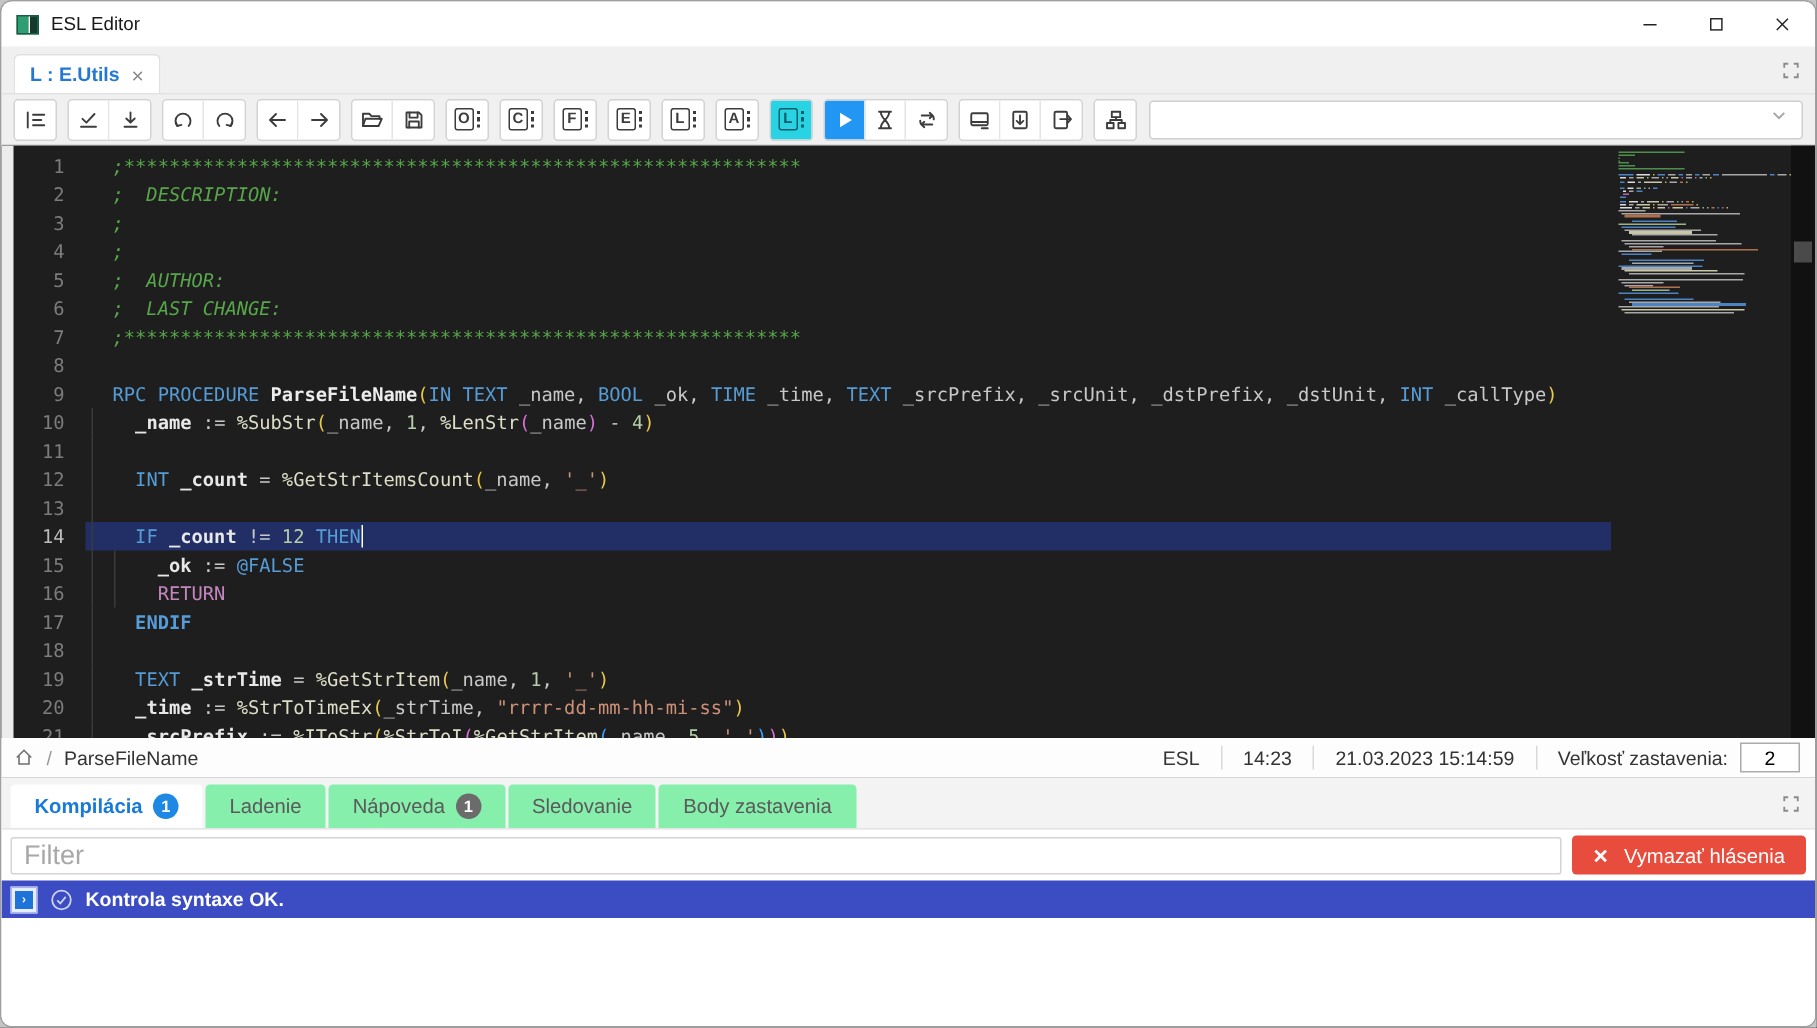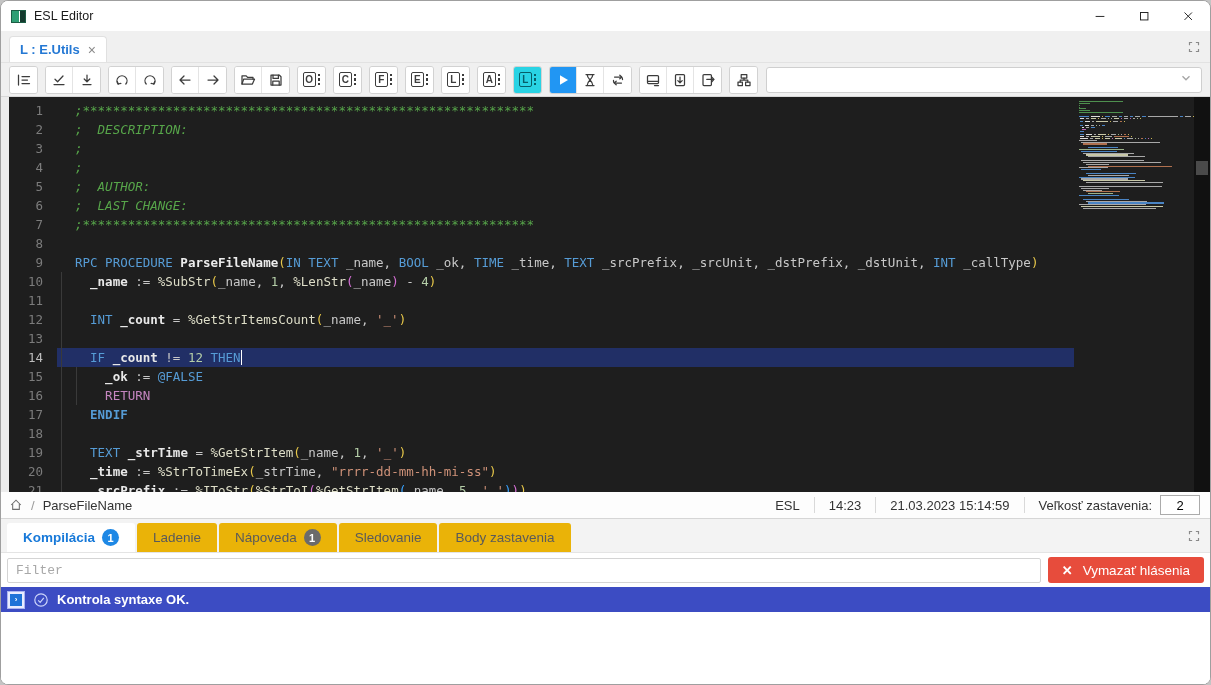--- a/index.html
+++ b/index.html
@@ -73,27 +73,27 @@
   .sb-left { display:flex; align-items:center; gap:8px; }
   .sb-sep-slash { color:#9a9a9a; }
   .sb-right { margin-left:auto; display:flex; align-items:center; height:100%; }
   .sb-item { padding:0 14px; display:flex; align-items:center; height:16px; border-left:1px solid #d9d9d9; white-space:nowrap; }
   .sb-item:first-child { border-left:none; }
   .indent-input { width:40px; height:20px; border:1px solid #ababab; font-size:13px; text-align:center; margin-left:8px; font-family:"Liberation Sans", sans-serif; }
 
   
   .panel { flex:1; display:flex; flex-direction:column; background:#ffffff; }
   .panel-tabs { height:34px; background:#f3f3f3; display:flex; align-items:flex-end; padding-left:6px; gap:2px; position:relative; border-bottom:1px solid #e4e4e4; flex-shrink:0; }
-  .ptab { height:29px; display:flex; align-items:center; gap:7px; padding:0 16px; font-size:13.5px; color:#5a5a5a; background:#eab308; cursor:pointer; border-radius:3px 3px 0 0; }
+  .ptab { height:29px; display:flex; align-items:center; gap:7px; padding:0 16px; font-size:13.5px; color:#5a5a5a; background:#86efac; cursor:pointer; border-radius:3px 3px 0 0; }
   .ptab.active { background:#ffffff; color:#1779d9; font-weight:bold; }
   .badge { width:17px; height:17px; border-radius:50%; color:#fff; font-size:11px; font-weight:bold; display:flex; align-items:center; justify-content:center; }
   .badge.blue { background:#1e88e5; }
   .badge.gray { background:#6b6b6b; }
   .filter-row { height:34px; display:flex; align-items:center; padding:0 6px; gap:7px; background:#fff; flex-shrink:0; }
-  .filter-input { flex:1; height:25px; border:1px solid #d4d4d4; border-radius:2px; padding:6px 8px; font-size:13px; color:#444; font-family:Liberation Mono, monospace; }
+  .filter-input { flex:1; height:25px; border:1px solid #d4d4d4; border-radius:2px; padding:6px 8px; font-size:18px; color:#444; font-family:Liberation Sans, sans-serif; }
   .filter-input::placeholder { color:#a8a8a8; }
   .toggle { height:25px; background:#2196f3; border-radius:13px; display:flex; align-items:center; padding:0 4px 0 12px; gap:8px; cursor:pointer; flex-shrink:0; }
   .toggle-label { color:#fff; font-size:13px; }
   .toggle-knob { width:19px; height:19px; border-radius:50%; background:#fff; }
   .clear-btn { height:26px; background:#e74c3c; color:#fff; border:none; border-radius:3px; font-size:13.5px; display:flex; align-items:center; gap:10px; padding:0 14px; cursor:pointer; flex-shrink:0; font-family:"Liberation Sans", sans-serif; }
   .clear-x { font-weight:bold; font-size:13px; }
   .message-row { height:25px; background:#3c4cc3; display:flex; align-items:center; padding:0 6px; gap:8px; cursor:pointer; flex-shrink:0; }
   .msg-marker { width:18px; height:18px; border:1px solid #aab4f0; background:#e8ecff; display:flex; align-items:center; justify-content:center; }
   .msg-marker-inner { width:12px; height:12px; background:#1e73d8; color:#fff; font-size:8px; font-weight:bold; display:flex; align-items:center; justify-content:center; }
   .msg-text { color:#ffffff; font-size:13px; font-weight:bold; }

